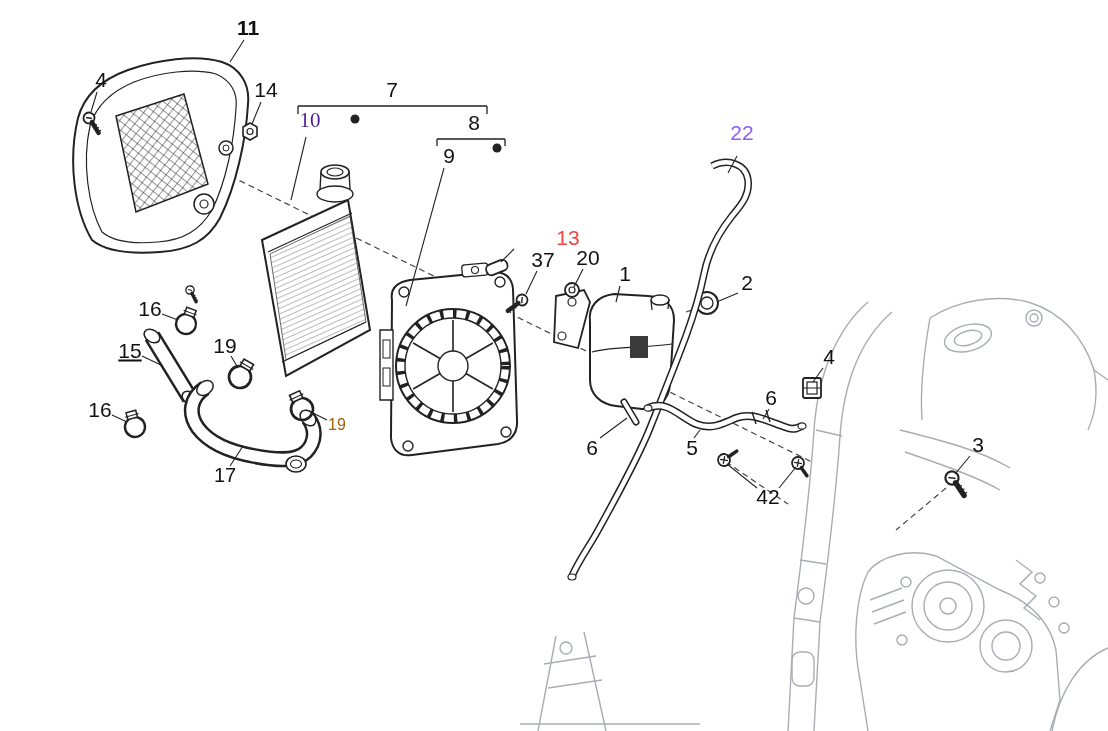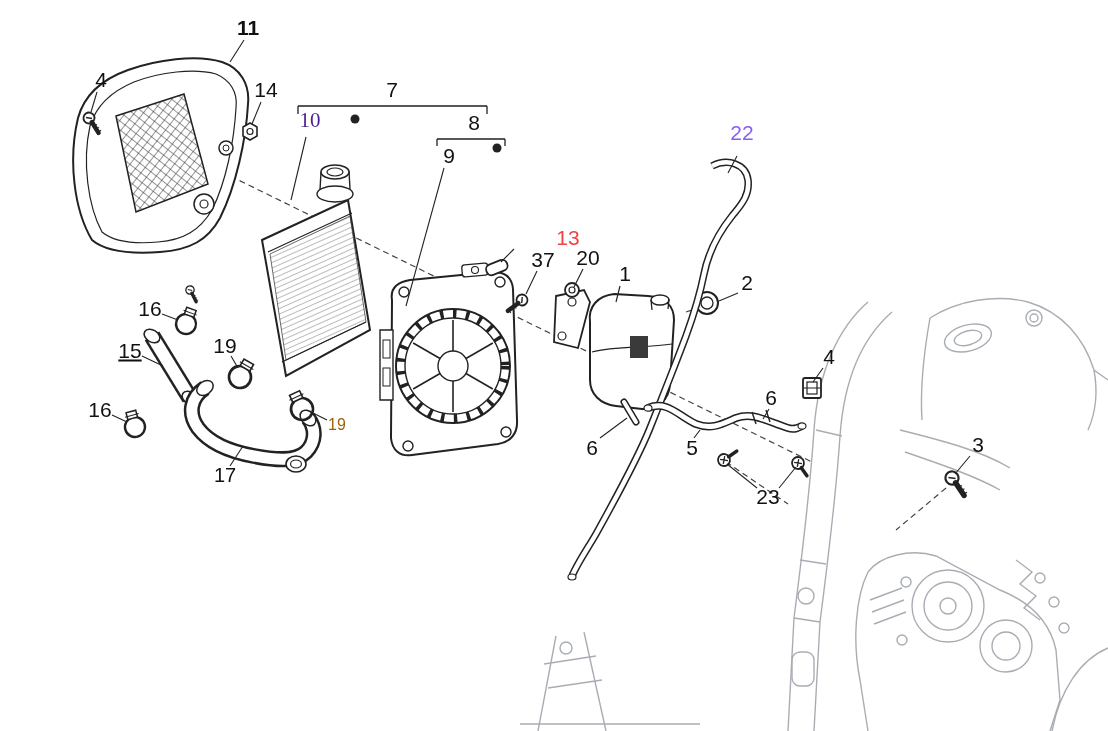--- a/index.html
+++ b/index.html
@@ -271,15 +271,15 @@
       <div class="callout" style="left: 266px; top: 89px; color: rgb(17, 17, 17); font-size: 21px;">14</div>
       <div class="callout" style="left: 130px; top: 350px; color: rgb(17, 17, 17); font-size: 21px; text-decoration: underline;">15</div>
       <div class="callout" style="left: 150px; top: 308px; color: rgb(17, 17, 17); font-size: 21px;">16</div>
       <div class="callout" style="left: 100px; top: 409px; color: rgb(17, 17, 17); font-size: 21px;">16</div>
       <div class="callout" style="left: 225px; top: 475px; color: rgb(17, 17, 17); font-size: 20px;">17</div>
       <div class="callout" style="left: 225px; top: 345px; color: rgb(17, 17, 17); font-size: 21px;">19</div>
       <div class="callout" style="left: 337px; top: 425px; color: #a16207; font-size: 16px;">19</div>
       <div class="callout" style="left: 588px; top: 257px; color: rgb(17, 17, 17); font-size: 21px;">20</div>
       <div class="callout" style="left: 543px; top: 259px; color: rgb(17, 17, 17); font-size: 21px;">37</div>
       <div class="callout" style="left: 742px; top: 132px; color: #8b5cf6; font-size: 21px;">22</div>
-      <div class="callout" style="left: 768px; top: 496px; color: rgb(17, 17, 17); font-size: 21px;">23</div>
+      <div class="callout" style="left: 768px; top: 496px; color: rgb(17, 17, 17); font-size: 21px;">42</div>
     </div>
 </div>
 
 </body></html>

